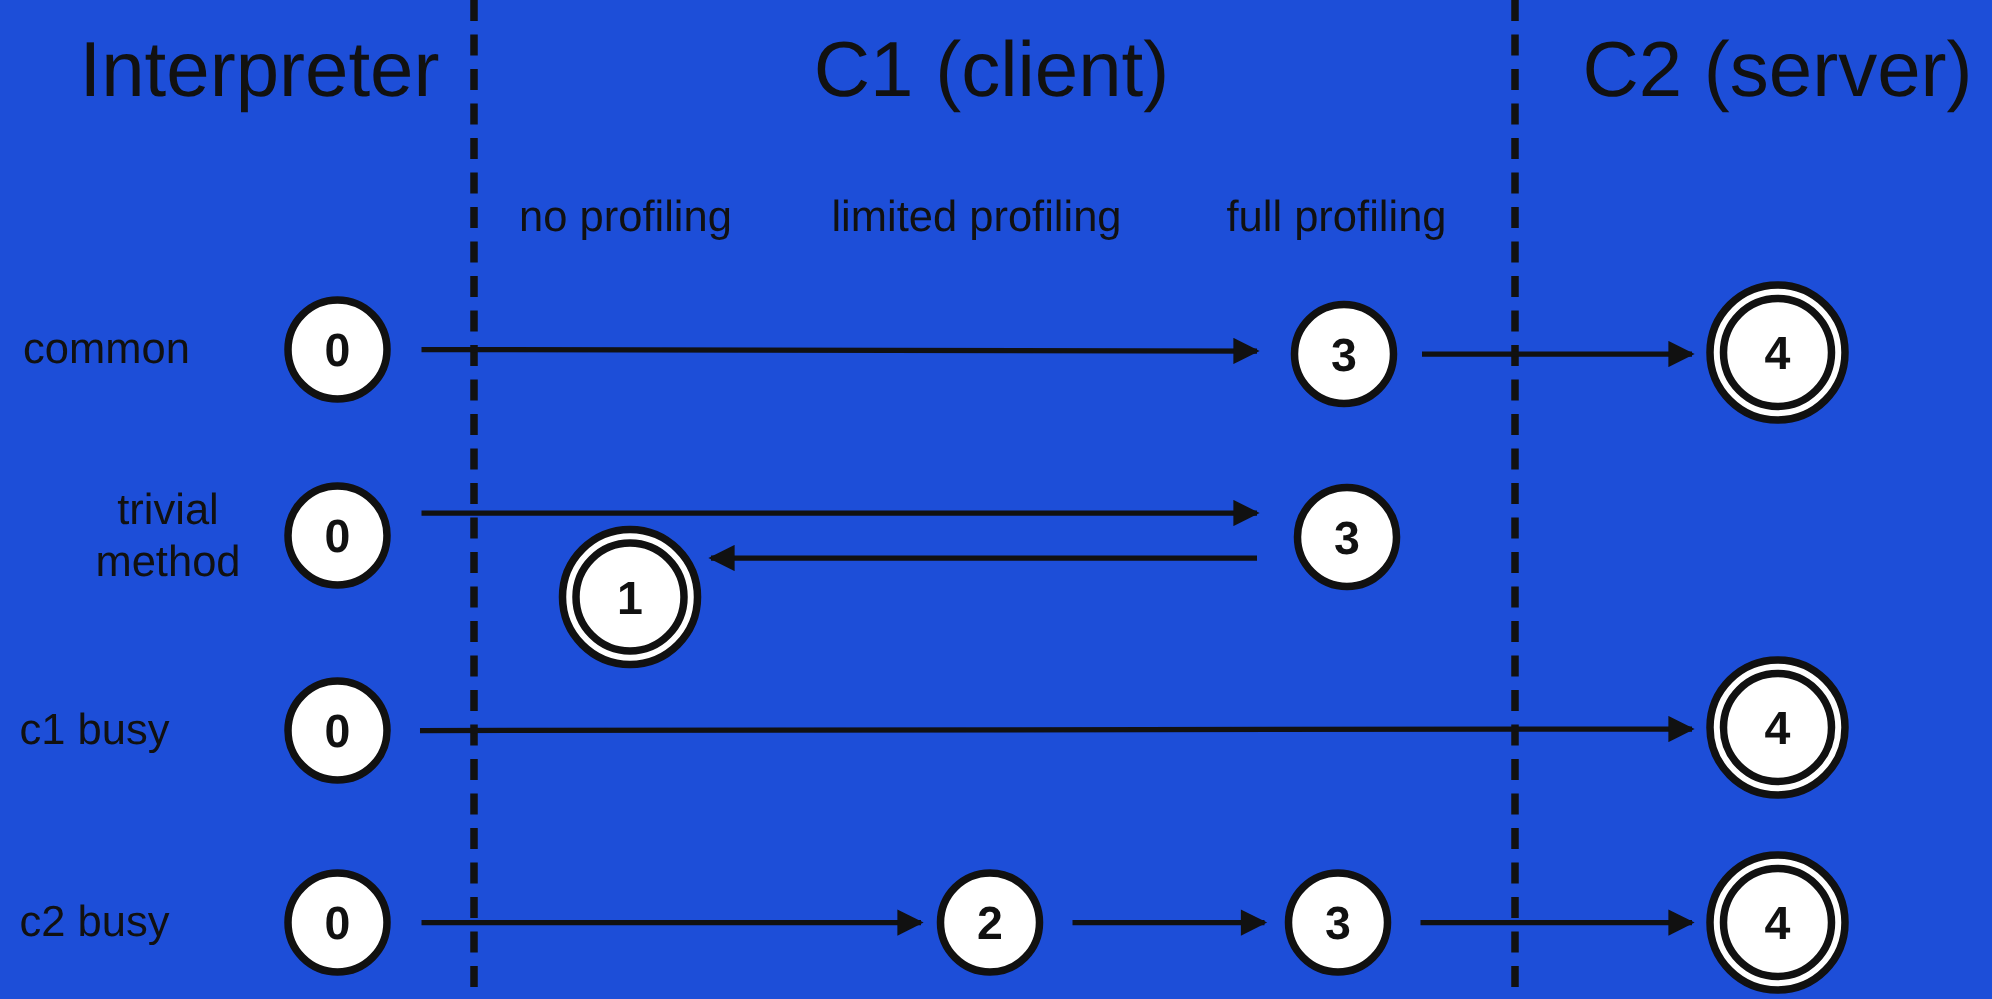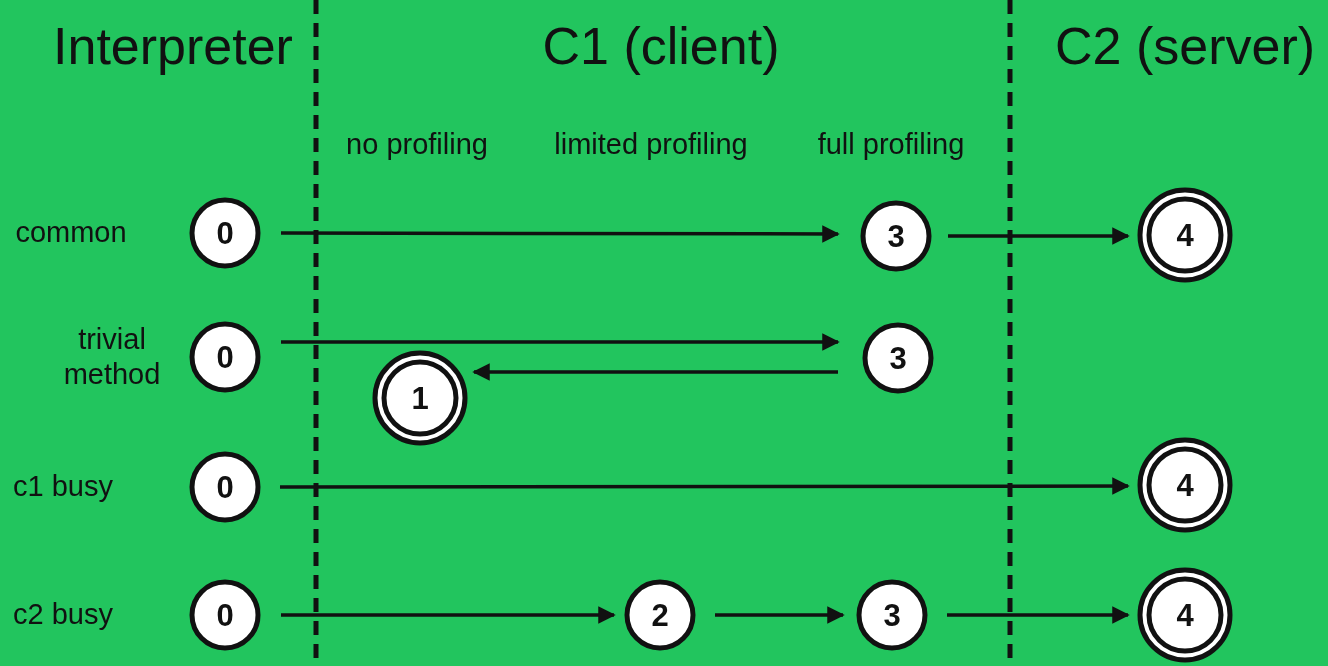--- a/index.html
+++ b/index.html
@@ -4,21 +4,21 @@
 <style>
   html, body {
     margin: 0;
     padding: 0;
     background: #ffffff;
   }
   .stage {
     position: relative;
     width: 1328px;
     height: 666px;
-    background: #22c55e;
+    background: #1d4ed8;
     overflow: hidden;
     font-family: "Liberation Sans", sans-serif;
   }
   svg text {
     font-family: "Liberation Sans", sans-serif;
     fill: #111111;
   }
   .col-header { font-size: 52px; }
   .phase-label { font-size: 29px; }
   .row-label { font-size: 29px; }

